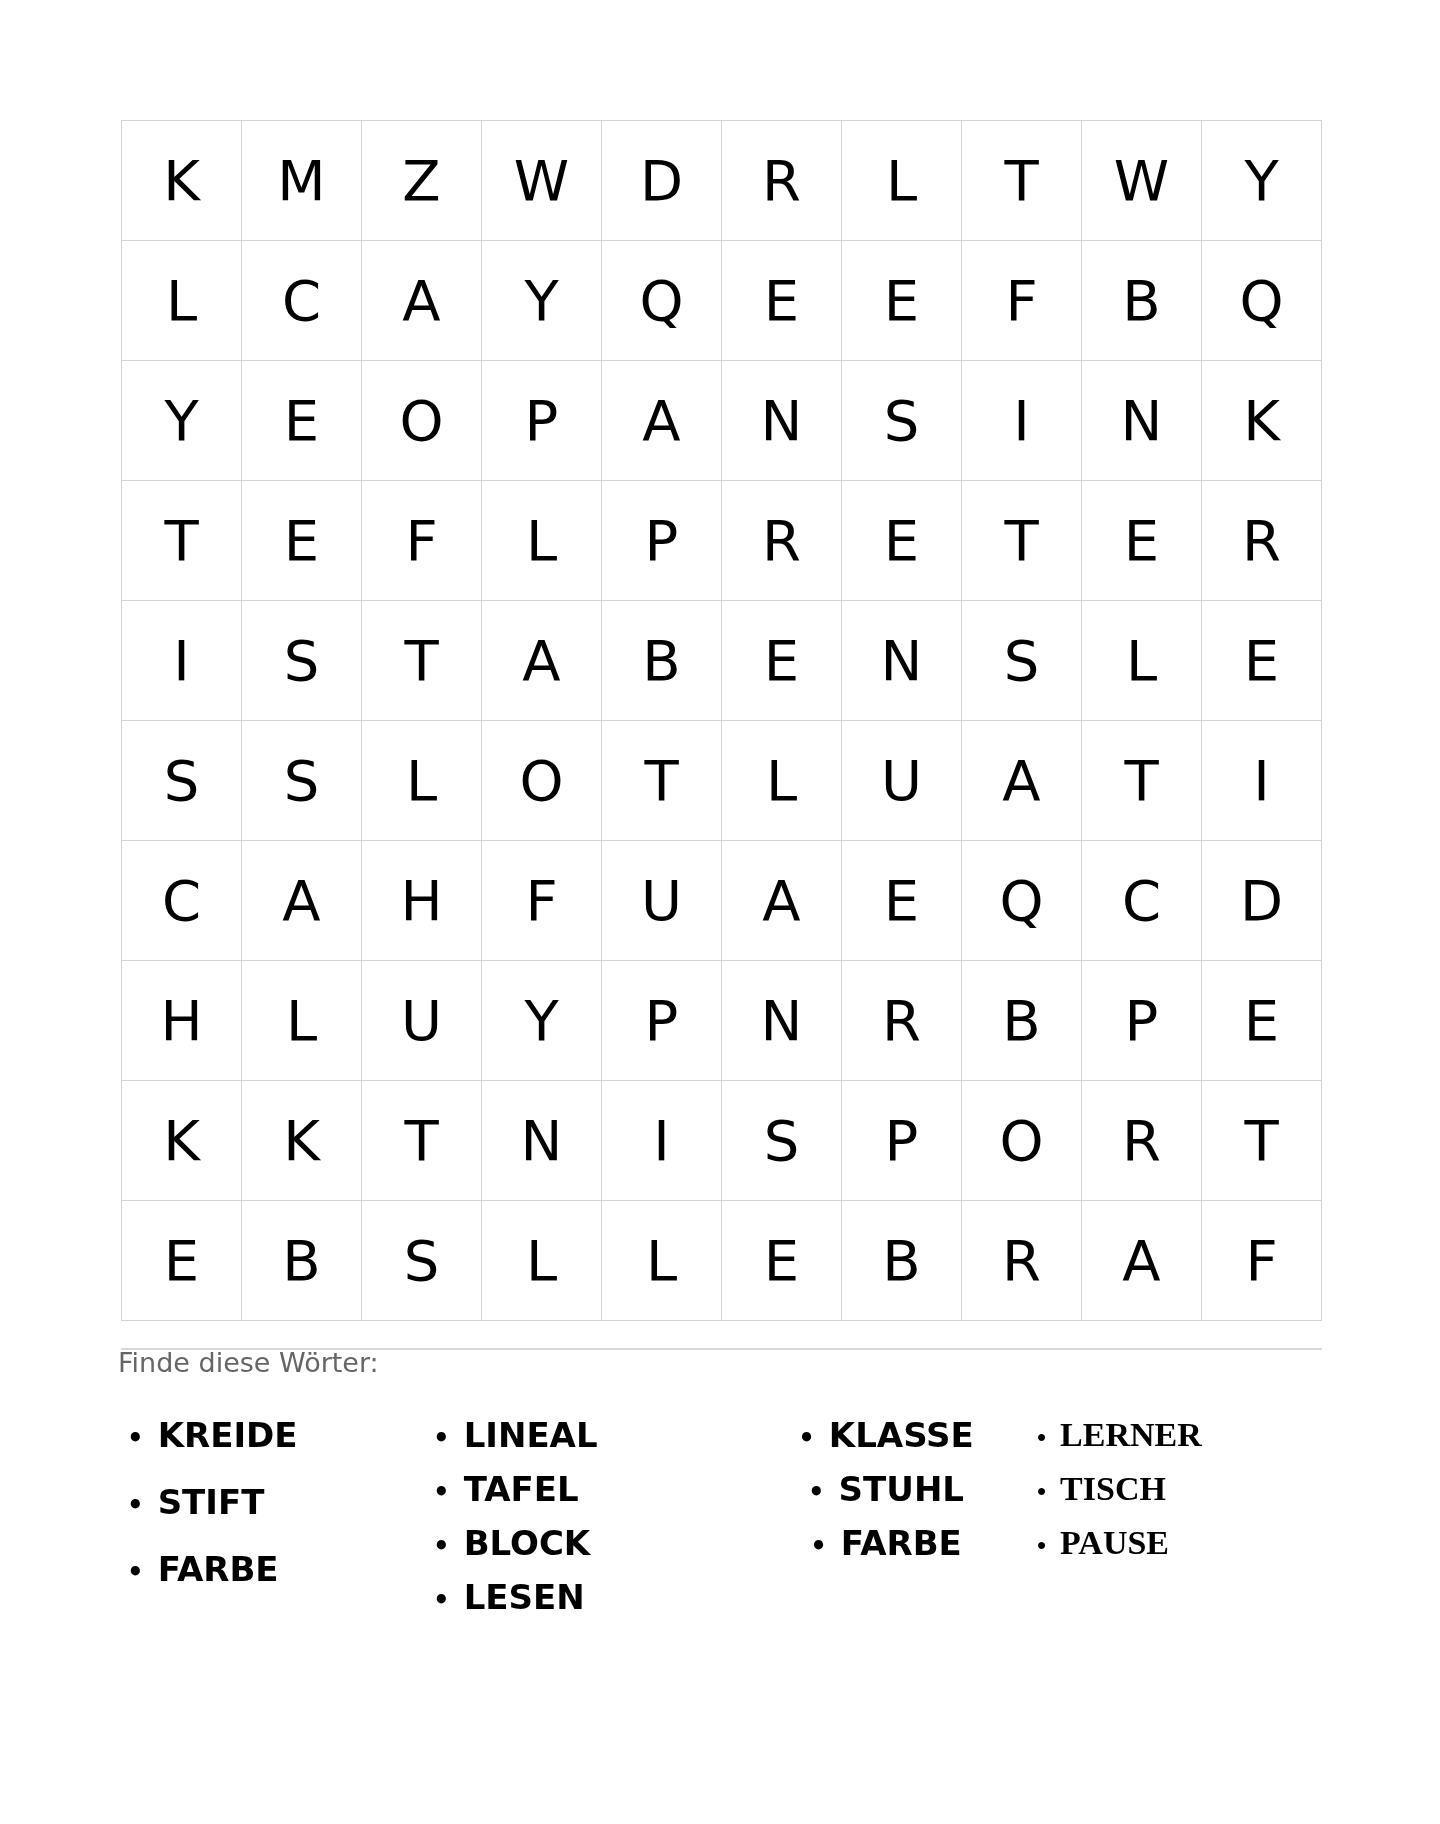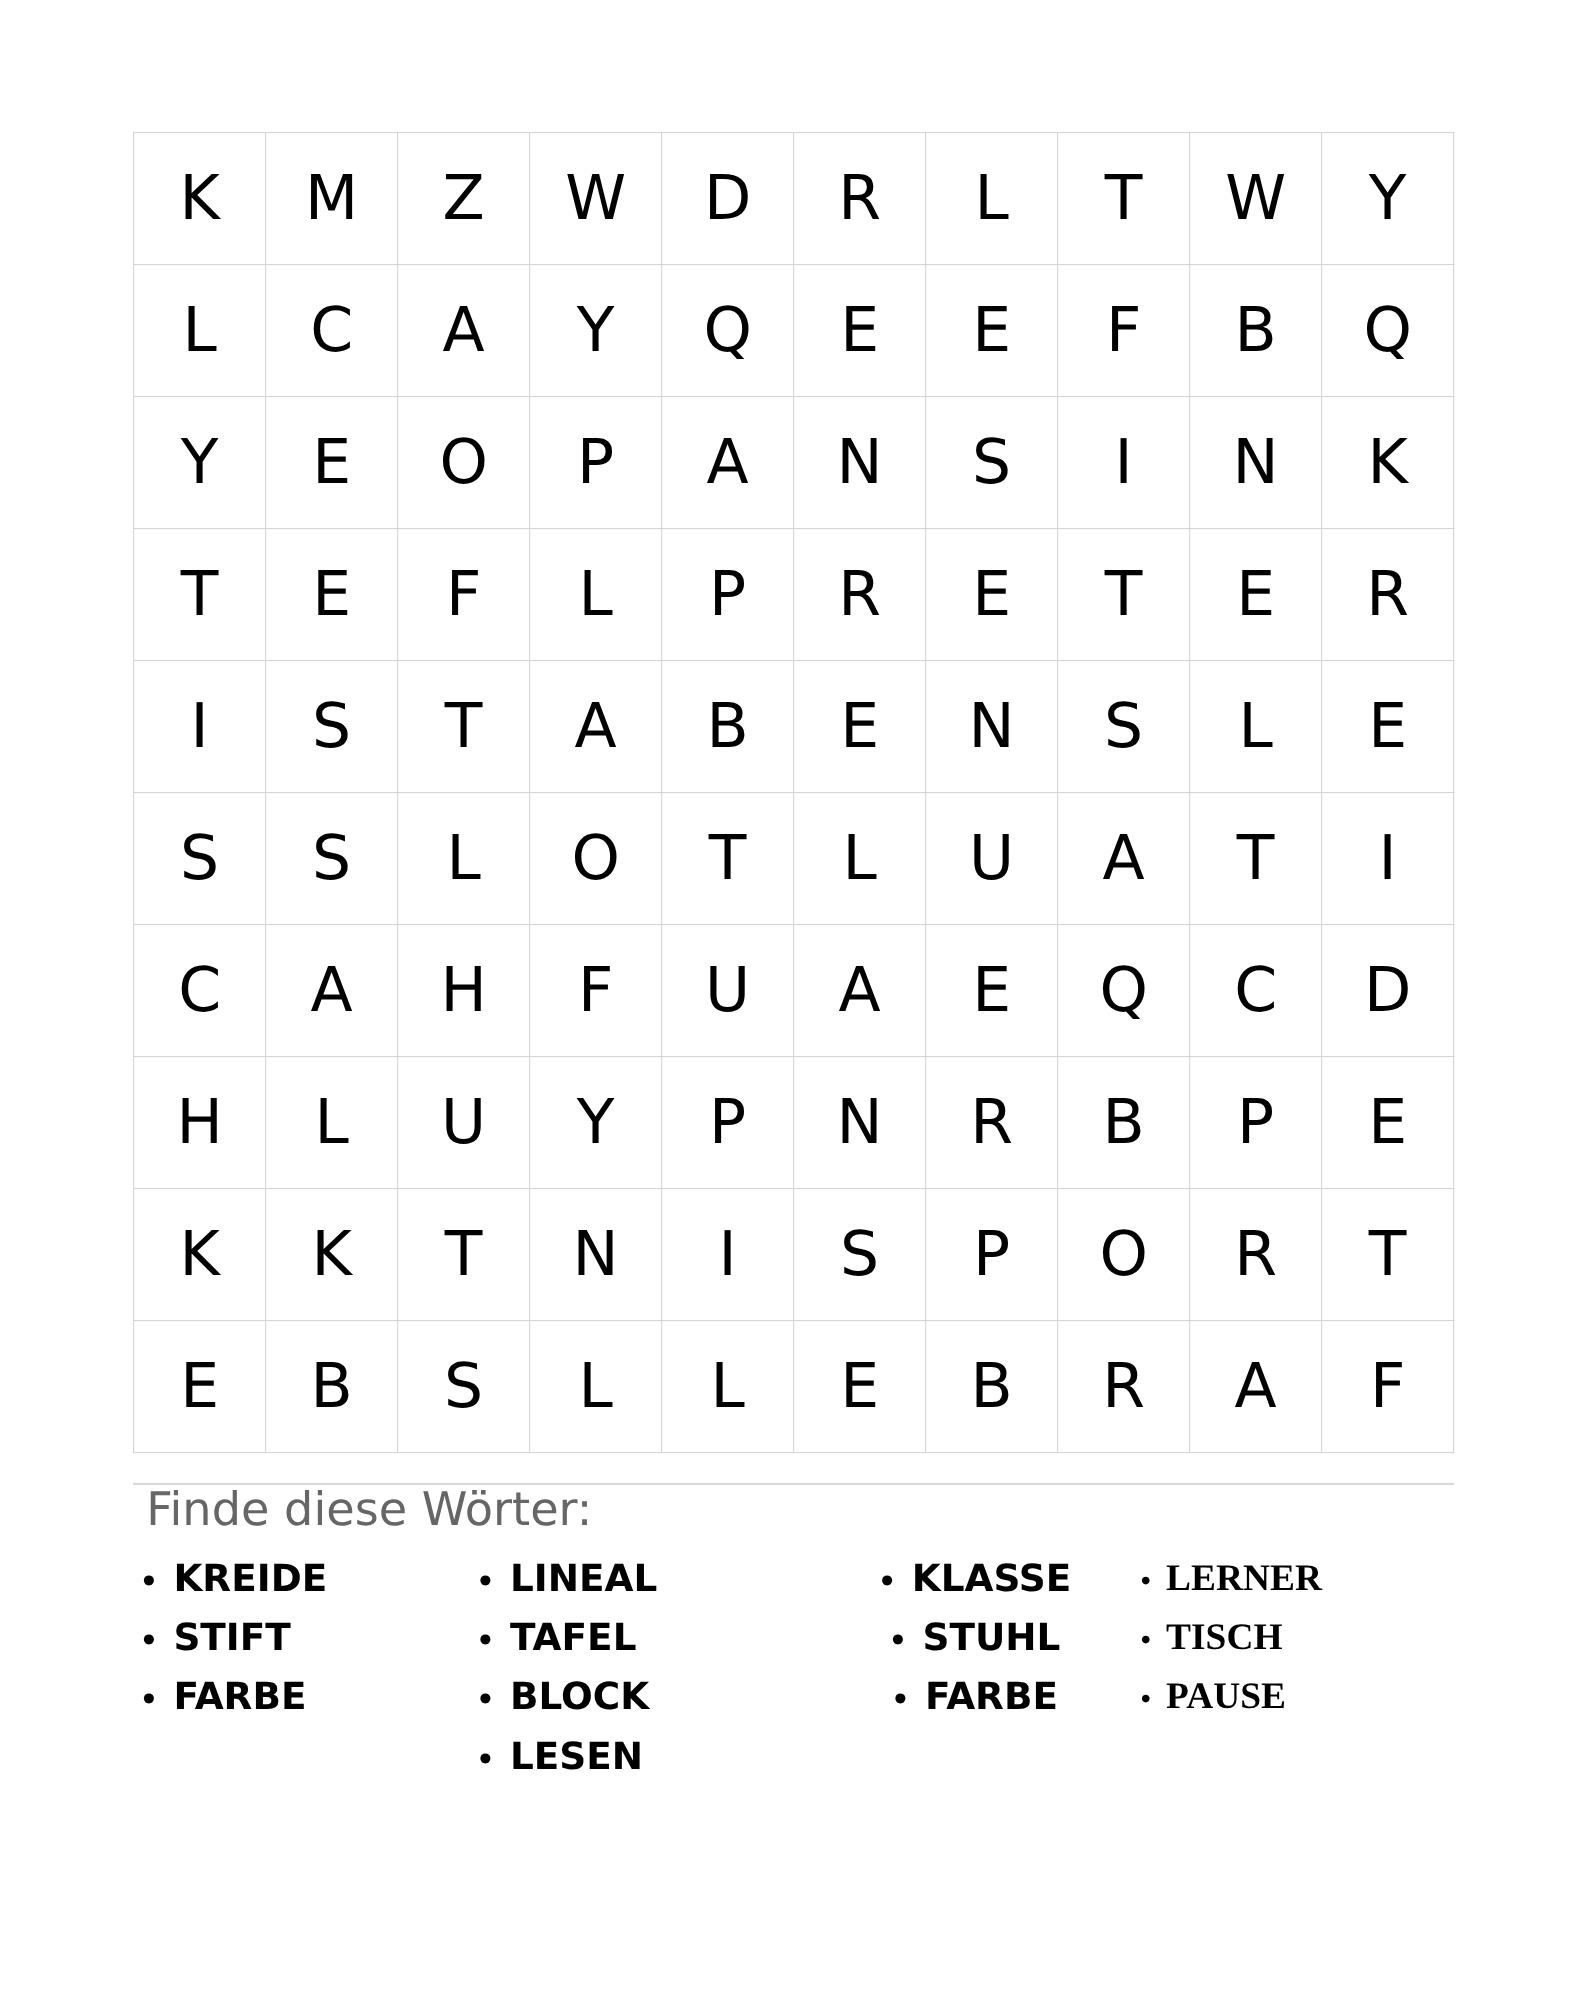--- a/index.html
+++ b/index.html
@@ -33,36 +33,36 @@
   .separator {
     position: absolute;
     left: 121px;
     top: 1348px;
     width: 1201px;
     height: 2px;
     background: var(--separator, #d9d9d9);
   }
   .list-heading {
     position: absolute;
-    left: 133px;
+    left: 118px;
     top: 1347px;
-    font-size: 42px;
+    font-size: 27px;
     line-height: 1.2;
     font-weight: normal;
     color: var(--heading, #666666);
     white-space: nowrap;
   }
   .word-list {
     position: absolute;
     left: 127px;
     top: 1408px;
     display: flex;
   }
   .word-col { display: flex; flex-direction: column; }
-  .word-col:nth-child(1) { width: 306px; }
+  .word-col:nth-child(1) { width: 306px; gap: 13px; }
   .word-col:nth-child(2) { width: 302px; }
   .word-col:nth-child(3) { width: 302px; align-items: center; }
   .word-col:nth-child(4) { width: 280px; font-family: Liberation Serif, serif; }
   .word-item {
     height: 54px;
     line-height: 54px;
     font-size: 34px;
     font-weight: bold;
     color: var(--letter, #000000);
     white-space: nowrap;

